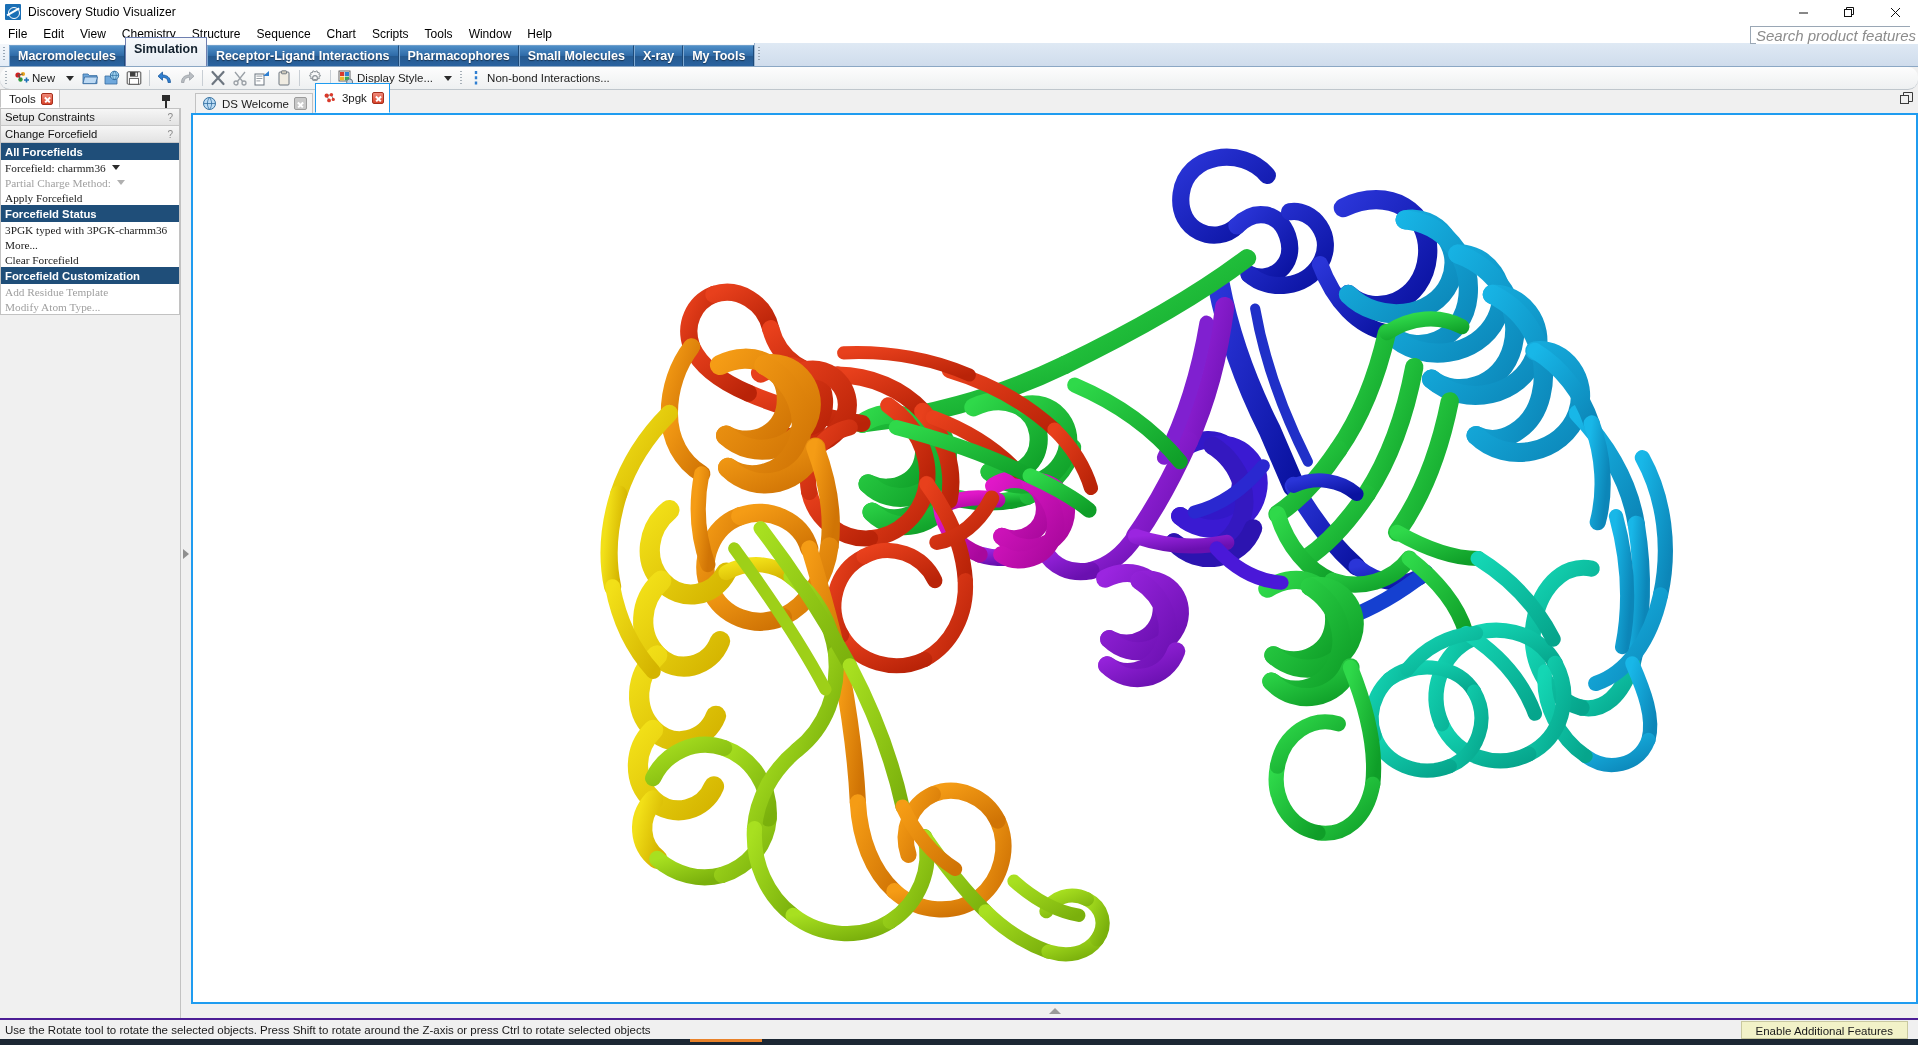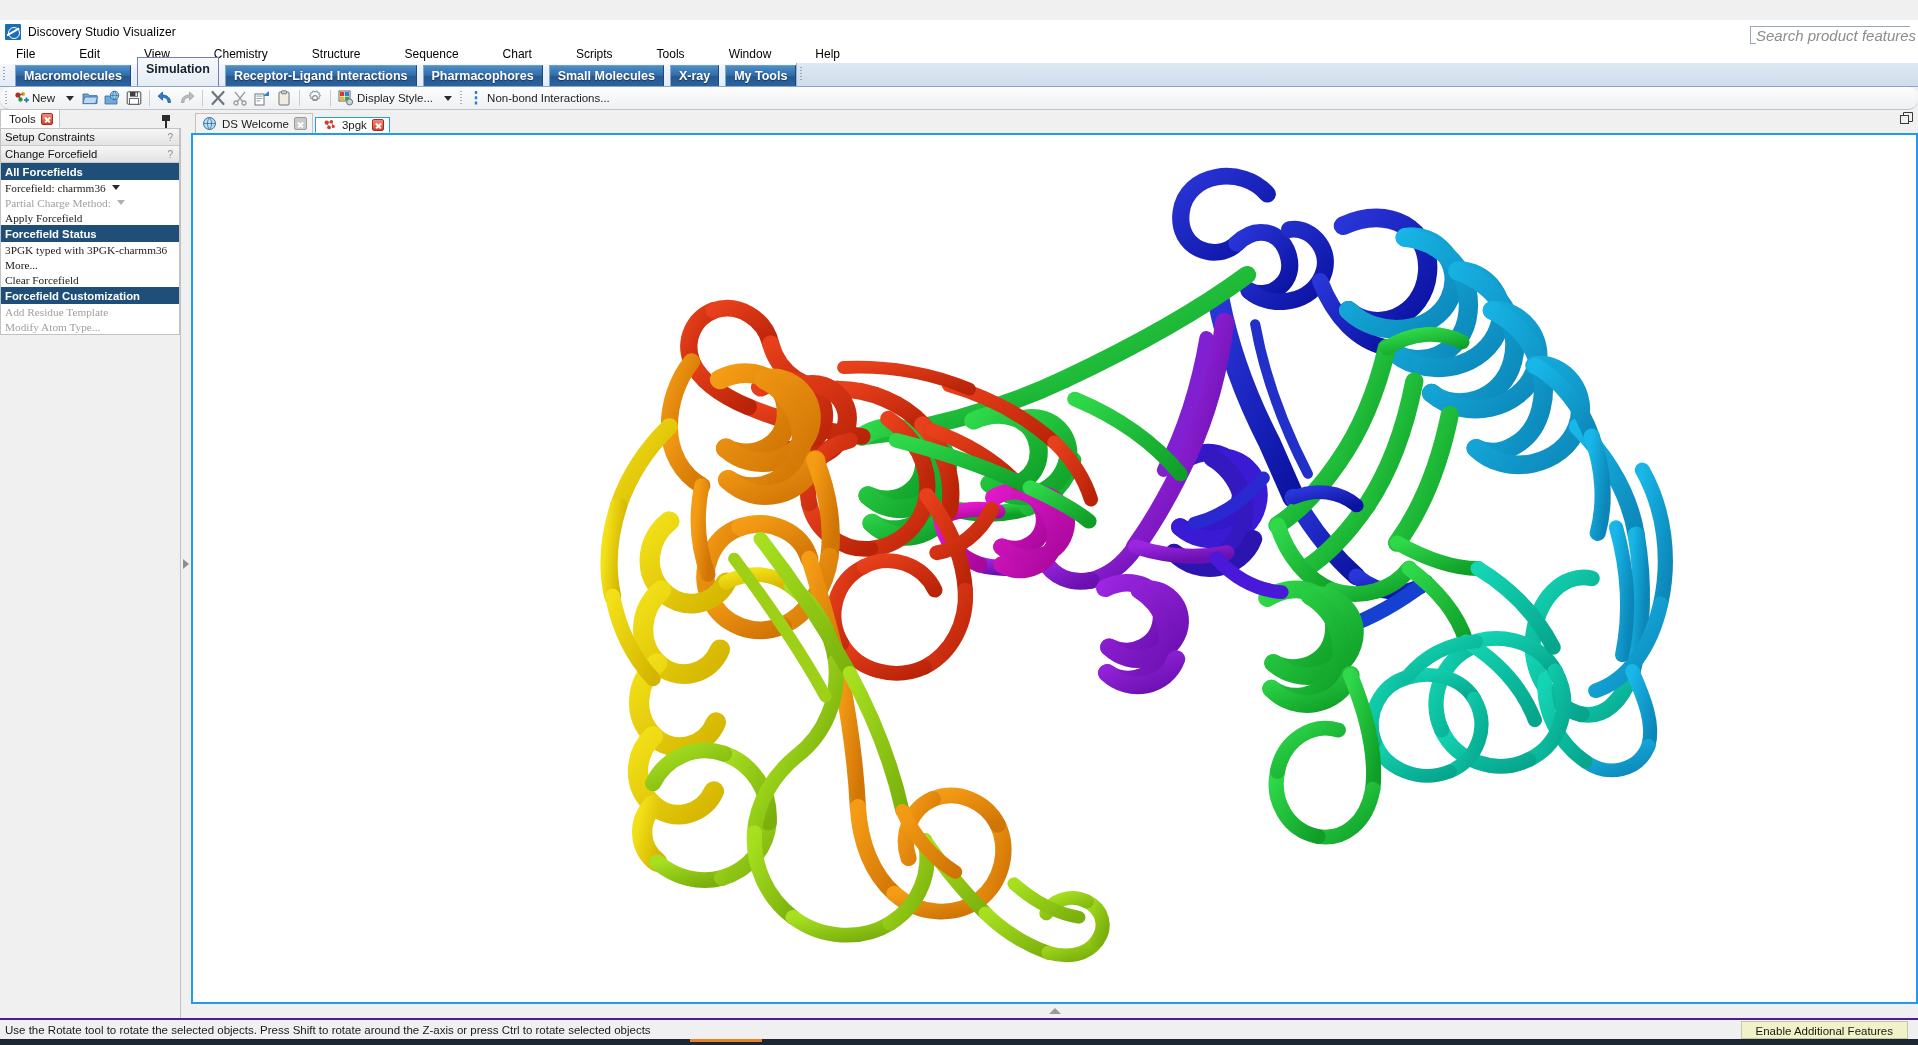--- a/index.html
+++ b/index.html
@@ -7,21 +7,21 @@
     width: 1918px; height: 1045px;
     font-family: "Liberation Sans", sans-serif;
     background: #f0f0f0;
     overflow: hidden;
   }
   .app { position: relative; width: 1918px; height: 1045px; background: #f0f0f0; display: flex; flex-direction: column; }
 
   
   .titlebar {
     height: 24px; background: #ffffff; display: flex; align-items: center;
-    position: relative; flex: 0 0 24px; margin-top: 20px;
+    position: relative; flex: 0 0 24px;
   }
   .app-icon {
     width: 16px; height: 16px; margin-left: 5px; margin-right: 7px;
     background: #1a6fb5; border-radius: 1px; position: relative; flex: 0 0 16px;
   }
   .app-icon::before {
     content: ""; position: absolute; left: 3px; top: 3px; width: 10px; height: 10px;
     border: 1.5px solid #ffffff; border-radius: 50%;
   }
   .app-icon::after {
@@ -32,21 +32,21 @@
   .winbuttons { position: absolute; right: 0; top: 0; height: 24px; display: flex; }
   .winbtn {
     width: 46px; height: 24px; display: flex; align-items: center; justify-content: center;
     font-size: 11px; color: #111; background: transparent;
   }
   .winbtn svg { display: block; }
 
   
   .menubar {
     height: 20px; background: #ffffff; display: flex; align-items: center;
-    padding-left: 8px; flex: 0 0 20px; gap: 28px;
+    padding-left: 0; flex: 0 0 20px;
   }
   .menu-item {
     font-size: 12px; color: #000; padding: 2px 8px; line-height: 16px; white-space: nowrap;
   }
 
   
   .tabstrip {
     height: 23px; flex: 0 0 23px; position: relative;
     background: linear-gradient(to bottom,#f4f7fb 0%,#e3ecf6 100%);
     border-bottom: 1px solid #8ba7c4;
@@ -58,21 +58,21 @@
   .tab-grip::before {
     content: ""; position: absolute; left: 3px; top: 4px; width: 2px; height: 15px;
     background-image: repeating-linear-gradient(to bottom,#9aa7b5 0 1px,transparent 1px 3px);
   }
   .rtab {
     height: 21px; line-height: 21px; padding: 0 8px; font-size: 12.5px; font-weight: bold;
     color: #ffffff; background: linear-gradient(to bottom,#4e8ec7 0%,#2f6ba8 48%,#25598f 52%,#2a63a0 100%);
     border-left: 1px solid #7fa9d2; border-right: 1px solid #1d4a79;
     border-top: 1px solid #6fa0cc;
     text-shadow: 0 1px 1px rgba(0,0,0,.45);
-    white-space: nowrap; cursor: default; margin-left: 6px;
+    white-space: nowrap; cursor: default;
   }
   .rtab.active {
     color: #13212e; font-weight: bold;
     background: linear-gradient(to bottom,#f7f9fc 0%,#e6ecf3 100%);
     border: 1px solid #6e7fb0; border-bottom: none; text-shadow: none;
     height: 29px; line-height: 22px; position: relative; top: 0;
   }
   .tabstrip-filler { flex: 1 1 auto; height: 23px; background: linear-gradient(to bottom,#dfe9f4,#cfdcec); border-left: 1px solid #9ab4cf; }
   .tabstrip-filler .grip2 { margin-left: 3px; width: 2px; height: 15px; margin-top: 4px;
     background-image: repeating-linear-gradient(to bottom,#9aa7b5 0 1px,transparent 1px 3px); }
@@ -160,21 +160,21 @@
   .docarea { flex: 1 1 auto; display: flex; flex-direction: column; min-width: 0; position: relative; padding-left: 10px; }
   .doctabs { height: 23px; flex: 0 0 23px; display: flex; align-items: flex-end; padding-left: 4px;
      background: #f0f0f0; position: relative; }
   .dtab {
     height: 20px; display: flex; align-items: center; gap: 5px; padding: 0 5px 0 6px;
     background: #f3f3f3; border: 1px solid #c2c2c2; font-size: 11.5px; color: #1a1a1a;
     margin-right: 2px; border-bottom: none; position: relative; margin-top: 14px;
   }
   .dtab.active {
     background: #ffffff; border: 1px solid #1f9cf0; border-bottom: 1px solid #fff;
-    height: 16px; z-index: 2;
+    height: 30px; z-index: 2;
   }
   .dtab .gx { width: 13px; height: 13px; background: #c9c9c9; border: 1px solid #9b9b9b;
      border-radius: 2px; position: relative; flex: 0 0 13px; }
   .dtab .gx::before, .dtab .gx::after { content:""; position:absolute; left:2.5px; top:5.5px; width:7px; height:1.5px; background:#fff; }
   .dtab .gx::before { transform: rotate(45deg);} .dtab .gx::after { transform: rotate(-45deg); }
   .dtab-ico { width: 15px; height: 15px; flex: 0 0 15px; }
 
   .docpanel { flex: 1 1 auto; position: relative; min-height: 0;
      border: 2px solid #1f9cf0; border-top: 2px solid #1f9cf0; background: #ffffff; margin-right: 0; }
   .viewport { position: absolute; inset: 0; background: #ffffff; overflow: hidden; }

